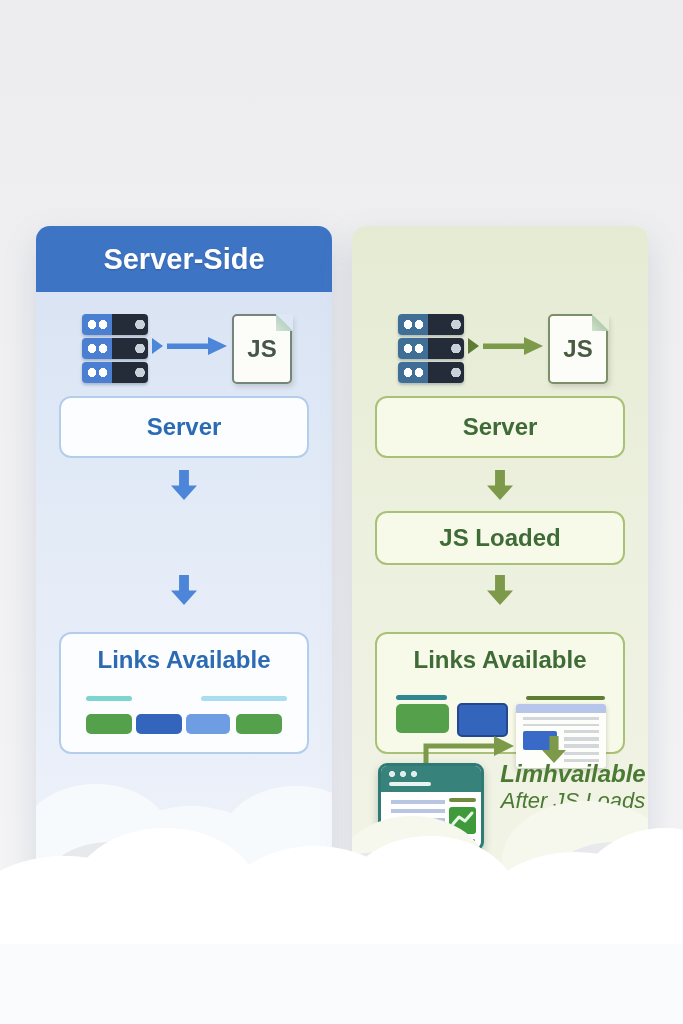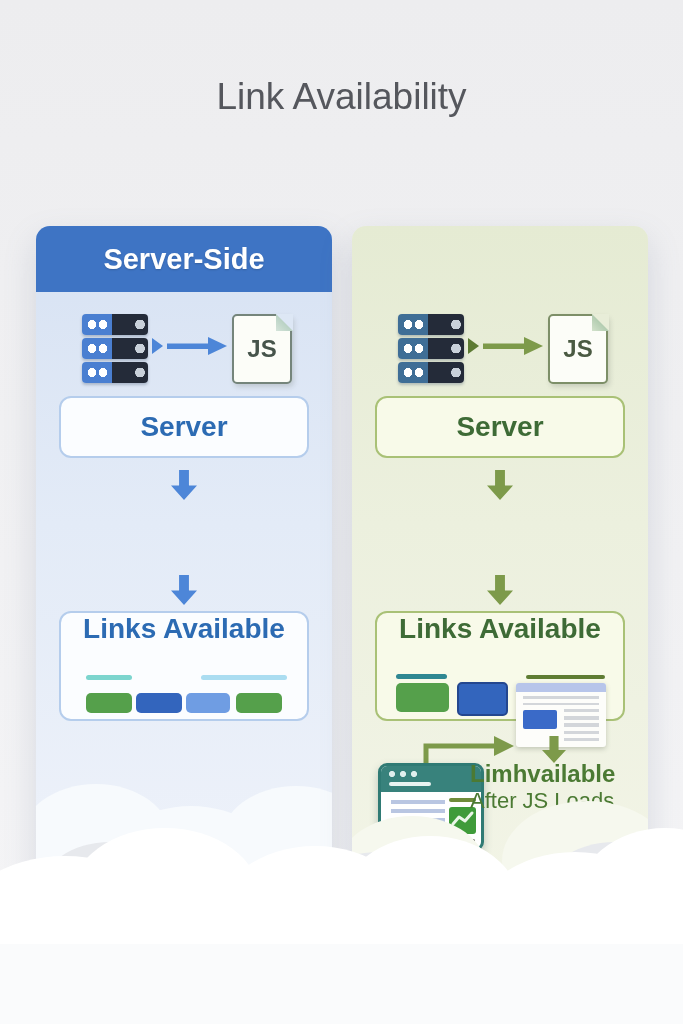--- a/index.html
+++ b/index.html
@@ -15,24 +15,24 @@
   
   .panel{position:absolute;top:226px;width:296px;height:660px;border-radius:14px;
     overflow:hidden;box-shadow:0 14px 32px rgba(110,125,150,.22);}
   .panel.server{left:36px;background:linear-gradient(180deg,#d7e2f3 0%,#e3ebf7 45%,#eef2fa 100%);}
   .panel.client{left:352px;background:linear-gradient(180deg,#e5ebd3 0%,#ecf0de 45%,#f2f4e6 100%);}
   .panel-header{position:absolute;top:0;left:0;right:0;height:66px;display:flex;
     align-items:center;justify-content:center;color:#fff;font-size:29px;font-weight:700;
     text-shadow:0 1px 2px rgba(0,0,0,.18);}
   
   .stepbox{position:absolute;left:23px;width:246px;border-radius:12px;display:flex;
-    align-items:center;justify-content:center;font-weight:700;font-size:28px;}
+    align-items:center;justify-content:center;font-weight:700;font-size:24px;}
   .server .stepbox{background:#fbfdff;border:2px solid #b5cdec;color:#2c6bb3;}
   .client .stepbox{background:#f8fae9;border:2px solid #a9c176;color:#3e6b36;}
-  .stepbox.links{align-items:flex-start;}
+  .stepbox.links{align-items:flex-start;padding-top:12px;margin-top:21px;}
   .blockarrow{position:absolute;width:26px;height:30px;
     clip-path:polygon(31% 0,69% 0,69% 52%,100% 52%,50% 100%,0 52%,31% 52%);}
   
   .server-stack{position:absolute;left:46px;top:88px;display:flex;flex-direction:column;gap:3px;}
   .srow{width:66px;height:21px;border-radius:4px;display:flex;overflow:hidden;
     box-shadow:0 2px 3px rgba(40,60,90,.28);}
   .seg-a{width:30px;height:100%;
     background-image:radial-gradient(4.5px 4.5px at 10px 10.5px,#fff 96%,rgba(255,255,255,0) 100%),
                      radial-gradient(4.5px 4.5px at 21px 10.5px,#fff 96%,rgba(255,255,255,0) 100%);}
   .server .seg-a{background-color:#4a7fd1;}
@@ -69,37 +69,36 @@
     background-image:radial-gradient(3px 3px at 3px 3px,#dfeeec 96%,rgba(0,0,0,0)),
       radial-gradient(3px 3px at 14px 3px,#dfeeec 96%,rgba(0,0,0,0)),
       radial-gradient(3px 3px at 25px 3px,#dfeeec 96%,rgba(0,0,0,0));}
   .browser .tline{position:absolute;top:16px;left:8px;width:42px;height:4px;background:#e9f3f1;border-radius:2px;}
   .browser .blines{position:absolute;left:10px;top:34px;width:54px;height:40px;
     background:repeating-linear-gradient(180deg,#b9c6e2 0 4px,rgba(0,0,0,0) 4px 9px);}
   .browser .oline{position:absolute;left:68px;top:32px;width:27px;height:4px;background:#6f8c3a;border-radius:2px;}
   .browser .chart{position:absolute;left:68px;top:41px;width:27px;height:27px;background:#3f9b3a;border-radius:3px;}
   .browser .bdot{position:absolute;right:6px;bottom:5px;width:4px;height:4px;border-radius:50%;background:#3a3a30;}
   
-  .caption{position:absolute;left:118px;top:534px;width:180px;color:#4b7a33;}
+  .caption{position:absolute;left:131px;top:534px;width:180px;text-align:center;color:#4b7a33;font-style:italic;}
   .caption .c1{font-size:24px;font-weight:700;line-height:28px;}
   .caption .c2{font-size:22px;line-height:26px;}
   
   .pcloud{position:absolute;border-radius:50%;}
   .server .pcloud{background:#f7fafd;}
   .client .pcloud{background:#f6f8ee;}
   .clouds{position:absolute;left:0;top:0;width:683px;height:1024px;pointer-events:none;z-index:50;}
   .cloud{position:absolute;border-radius:50%;background:#fff;}
   .cloud.shade{background:#e7e9ed;}
   .cloudbase{position:absolute;left:0;top:944px;width:683px;height:90px;background:#fafbfc;}
 </style>
 </head>
 <body>
 
 <div class="title">
-  <div>Link Availability</div>
 </div>
 
 <div class="panel server">
   <div class="panel-header" style="background-color: rgb(62, 116, 196);">Server-Side</div>
 
   <div class="server-stack">
     <div class="srow">
         <div class="seg-a"></div>
         <div class="seg-b"></div>
       </div>
@@ -166,20 +165,21 @@
     <polygon points="56,3 56,21 75,12" fill="#7d9a4a"></polygon>
   </svg>
 
   <div class="jsfile">
     <div class="fold"></div>
     <span>JS</span>
   </div>
 
   <div class="stepbox" style="top:170px;height:58px;">Server</div>
   <div class="blockarrow" style="left: 135px; top: 244px; background-color: rgb(125, 154, 74);"></div>
+  <div class="stepbox" style="top:285px;height:50px;">JS Loaded</div>
   <div class="blockarrow" style="left: 135px; top: 349px; background-color: rgb(125, 154, 74);"></div>
 
   <div class="stepbox links" style="top:385px;height:106px;">
     <span>Links Available</span>
     <div class="thinline" style="left: 19px; top: 61px; width: 51px; background-color: rgb(47, 135, 146);"></div>
     <div class="mockrect" style="left: 19px; top: 70px; width: 53px; height: 29px; background-color: rgb(85, 160, 75);"></div>
     <div class="mockrect" style="left: 80px; top: 69px; width: 47px; height: 30px; border: 2px solid rgb(36, 71, 143); background-color: rgb(51, 101, 189);"></div>
     <div class="thinline" style="left: 149px; top: 62px; width: 79px; height: 4px; background-color: rgb(95, 124, 51);"></div>
     <div class="card">
       <div class="band"></div>

